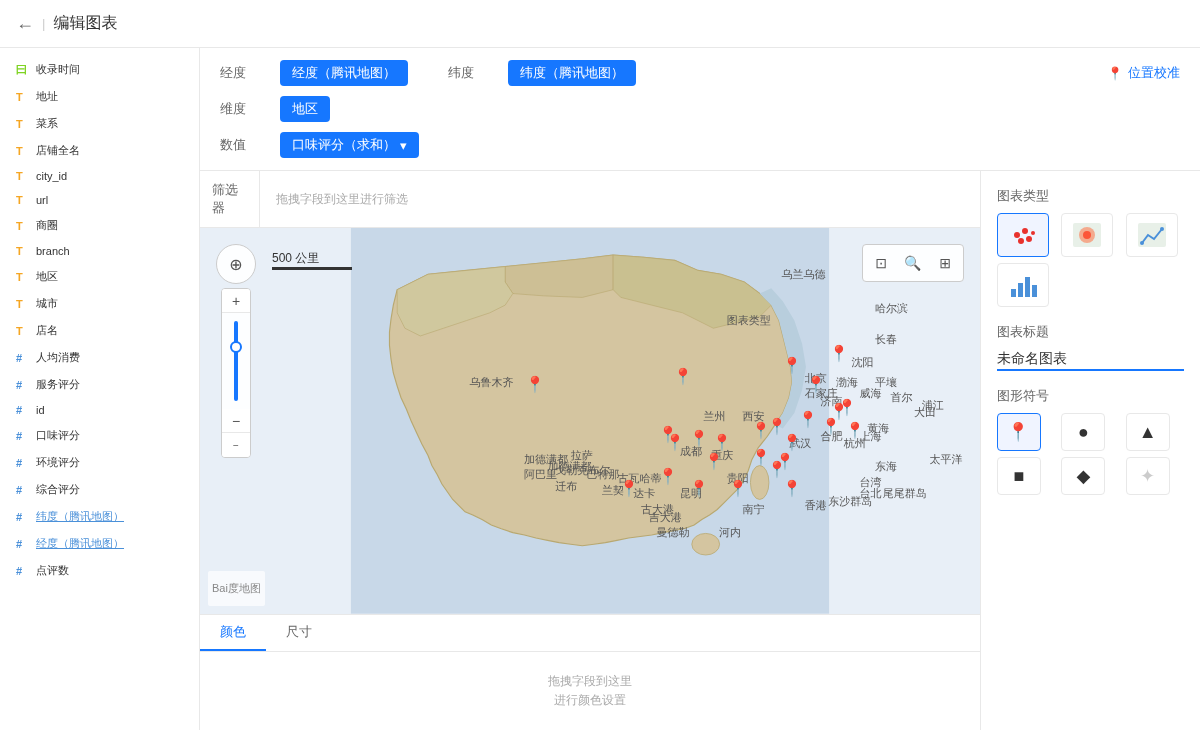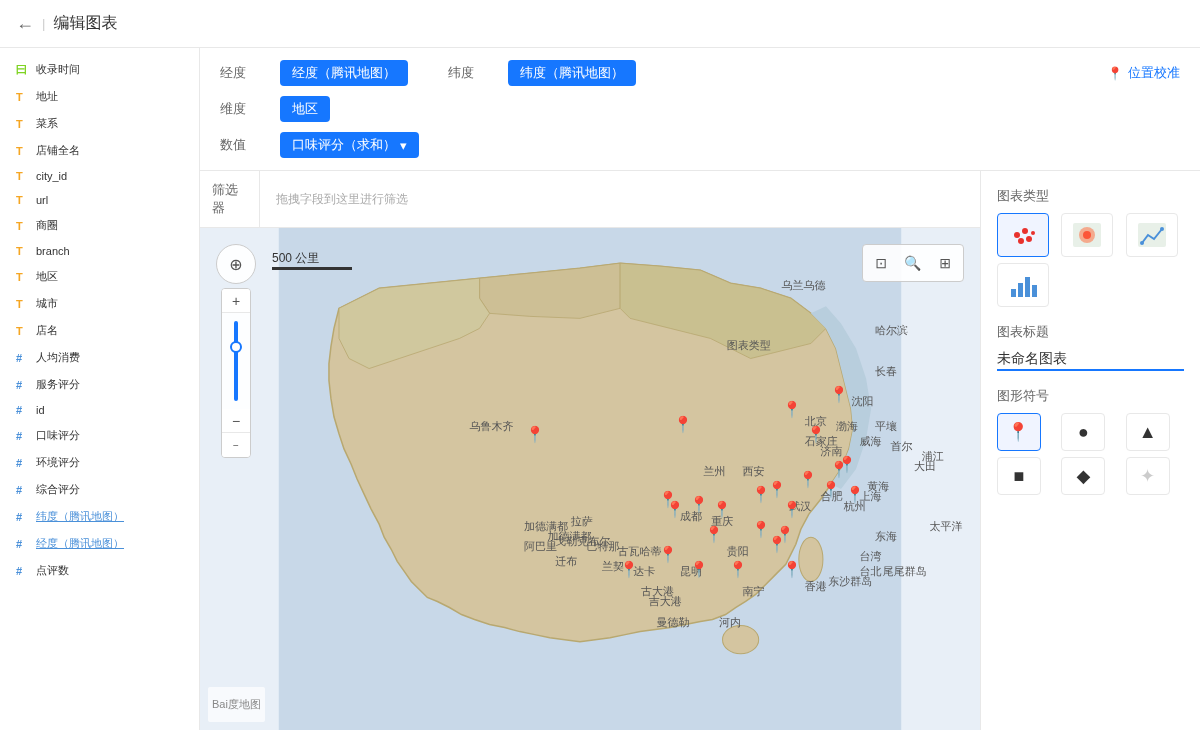--- a/index.html
+++ b/index.html
@@ -352,20 +352,27 @@
 
           <div class="map-toolbar">
             <div class="map-tool-btn">⊡</div>
             <div class="map-tool-btn">🔍</div>
             <div class="map-tool-btn">⊞</div>
           </div>
 
           <div class="baidu-logo">Bai度地图</div>
         </div>
 
+        <div class="color-size-section">
+          <div class="color-size-tabs" id="cs-tabs">
+              <div class="cs-tab active">颜色</div>
+              <div class="cs-tab">尺寸</div>
+            </div>
+          <div class="color-drop-area">拖拽字段到这里<br>进行颜色设置</div>
+        </div>
 
       </div>
 
       <div class="right-panel">
         <div>
           <div class="panel-section-title">图表类型</div>
           <div class="chart-types">
 
             <div class="chart-type-item selected">
               <svg viewBox="0 0 32 28">

